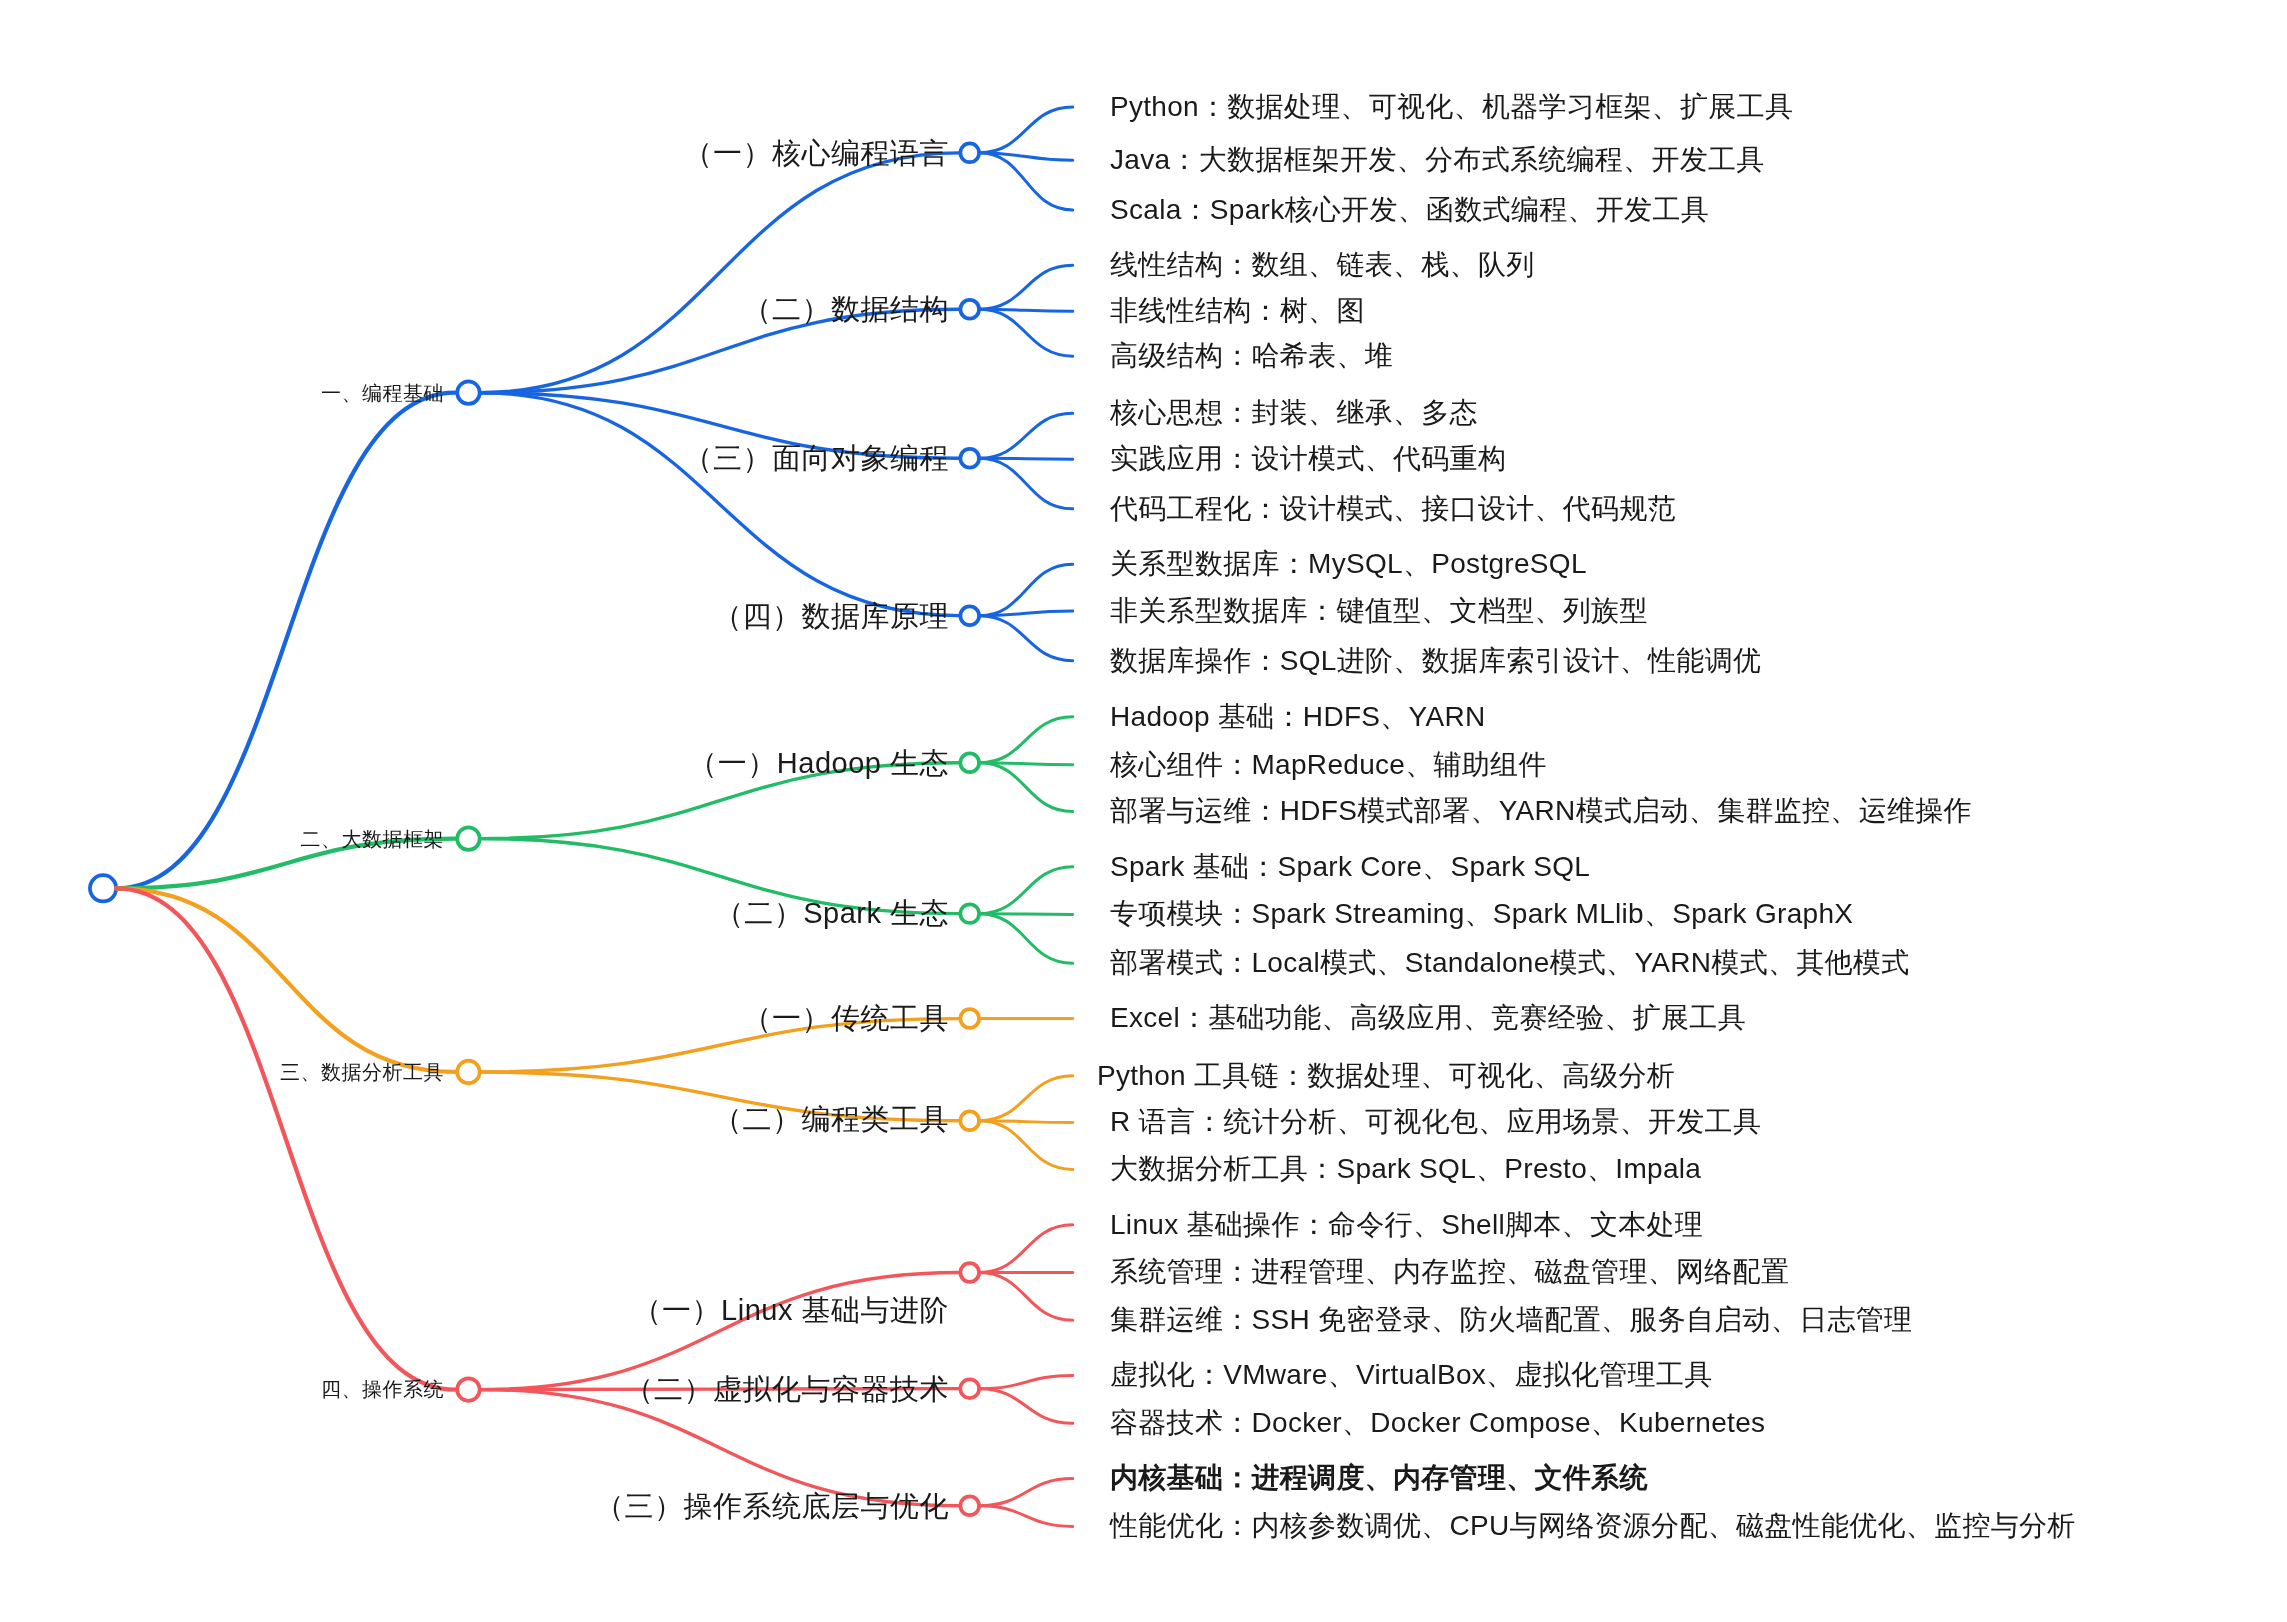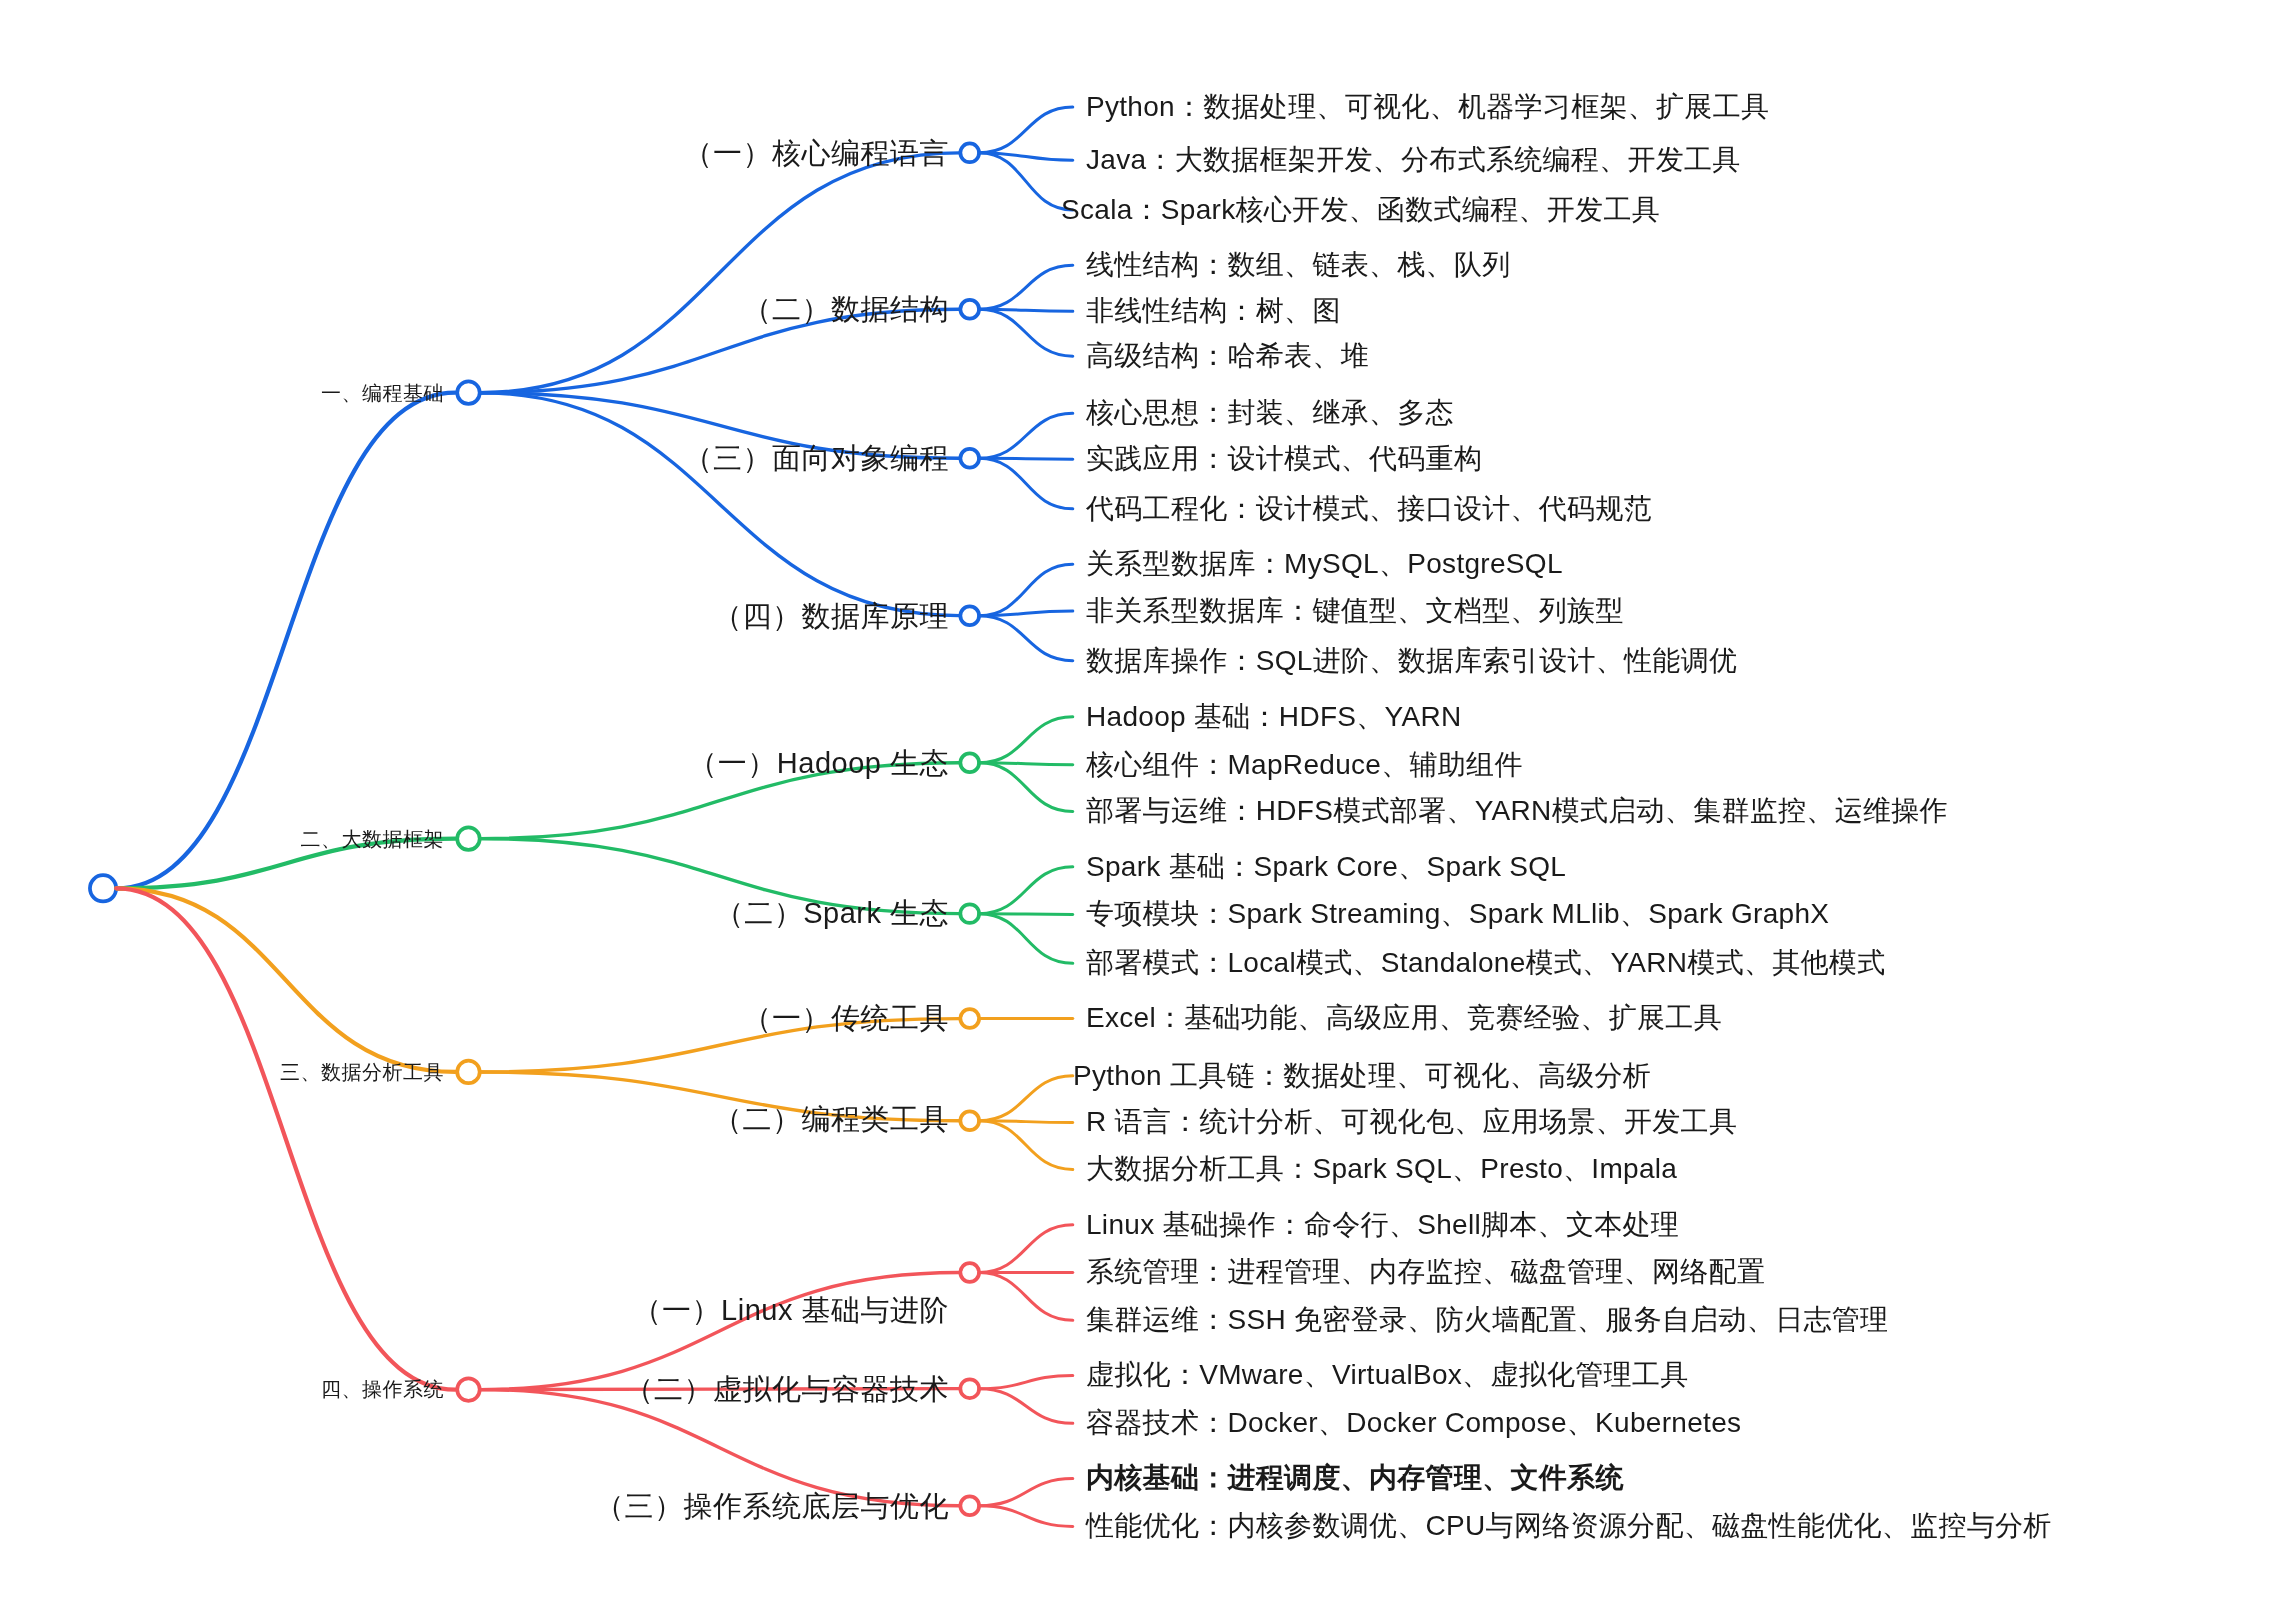--- a/index.html
+++ b/index.html
@@ -50,21 +50,21 @@
   }
   .mm-label.lvl2 {
     font-size: 29px;
     letter-spacing: 0.5px;
   }
   .mm-label.lvl3 {
     font-size: 28px;
     letter-spacing: 0.3px;
   }
   .mm-label.align-right { transform: translate(-100%, -50%); }
-  .mm-label.align-left  { transform: translate(0, -50%); }
+  .mm-label.align-left  { transform: translate(0, -50%); margin-left: 24px; }
 </style>
 </head>
 <body>
 
 <div id="mindmap-root">
   <svg id="mindmap-svg" viewBox="0 0 2442 1732" xmlns="http://www.w3.org/2000/svg">
       <circle cx="110" cy="948" r="14" class="mm-node-circle" stroke="#1765e0" stroke-width="4"></circle>
       <path d="M 124 948 C 305 948, 305 419, 486 419" class="mm-link" stroke="#1765e0" stroke-width="4.5"></path>
       <circle cx="500" cy="419" r="12" class="mm-node-circle" stroke="#1765e0" stroke-width="4"></circle>
       <path d="M 512 419 C 768 419, 768 163, 1024 163" class="mm-link" stroke="#1765e0" stroke-width="3.6"></path>
@@ -123,21 +123,21 @@
       <path d="M 512 1483 C 768 1483, 768 1607, 1024 1607" class="mm-link" stroke="#f2555a" stroke-width="3.6"></path>
       <circle cx="1035" cy="1607" r="10" class="mm-node-circle" stroke="#f2555a" stroke-width="4"></circle>
       <path d="M 1045 1607 C 1095 1607, 1095 1578, 1145 1578" class="mm-link" stroke="#f2555a" stroke-width="3.2"></path>
       <path d="M 1045 1607 C 1095 1607, 1095 1629, 1145 1629" class="mm-link" stroke="#f2555a" stroke-width="3.2"></path>
     </svg>
   <div id="label-layer">
       <div class="mm-label lvl1 align-right" style="left: 444px; top: 393px;">一、编程基础</div>
       <div class="mm-label lvl2 align-right" style="left: 949px; top: 153px;">（一）核心编程语言</div>
       <div class="mm-label lvl3 align-left" style="left: 1086px; top: 107px;">Python：数据处理、可视化、机器学习框架、扩展工具</div>
       <div class="mm-label lvl3 align-left" style="left: 1086px; top: 160px;">Java：大数据框架开发、分布式系统编程、开发工具</div>
-      <div class="mm-label lvl3 align-left" style="left: 1061px; top: 210px;">Scala：Spark核心开发、函数式编程、开发工具</div>
+      <div class="mm-label lvl3 align-left" style="left: 1086px; top: 210px;">Scala：Spark核心开发、函数式编程、开发工具</div>
       <div class="mm-label lvl2 align-right" style="left: 949px; top: 309px;">（二）数据结构</div>
       <div class="mm-label lvl3 align-left" style="left: 1086px; top: 265px;">线性结构：数组、链表、栈、队列</div>
       <div class="mm-label lvl3 align-left" style="left: 1086px; top: 311px;">非线性结构：树、图</div>
       <div class="mm-label lvl3 align-left" style="left: 1086px; top: 356px;">高级结构：哈希表、堆</div>
       <div class="mm-label lvl2 align-right" style="left: 949px; top: 458px;">（三）面向对象编程</div>
       <div class="mm-label lvl3 align-left" style="left: 1086px; top: 413px;">核心思想：封装、继承、多态</div>
       <div class="mm-label lvl3 align-left" style="left: 1086px; top: 459px;">实践应用：设计模式、代码重构</div>
       <div class="mm-label lvl3 align-left" style="left: 1086px; top: 509px;">代码工程化：设计模式、接口设计、代码规范</div>
       <div class="mm-label lvl2 align-right" style="left: 949px; top: 616px;">（四）数据库原理</div>
       <div class="mm-label lvl3 align-left" style="left: 1086px; top: 564px;">关系型数据库：MySQL、PostgreSQL</div>

